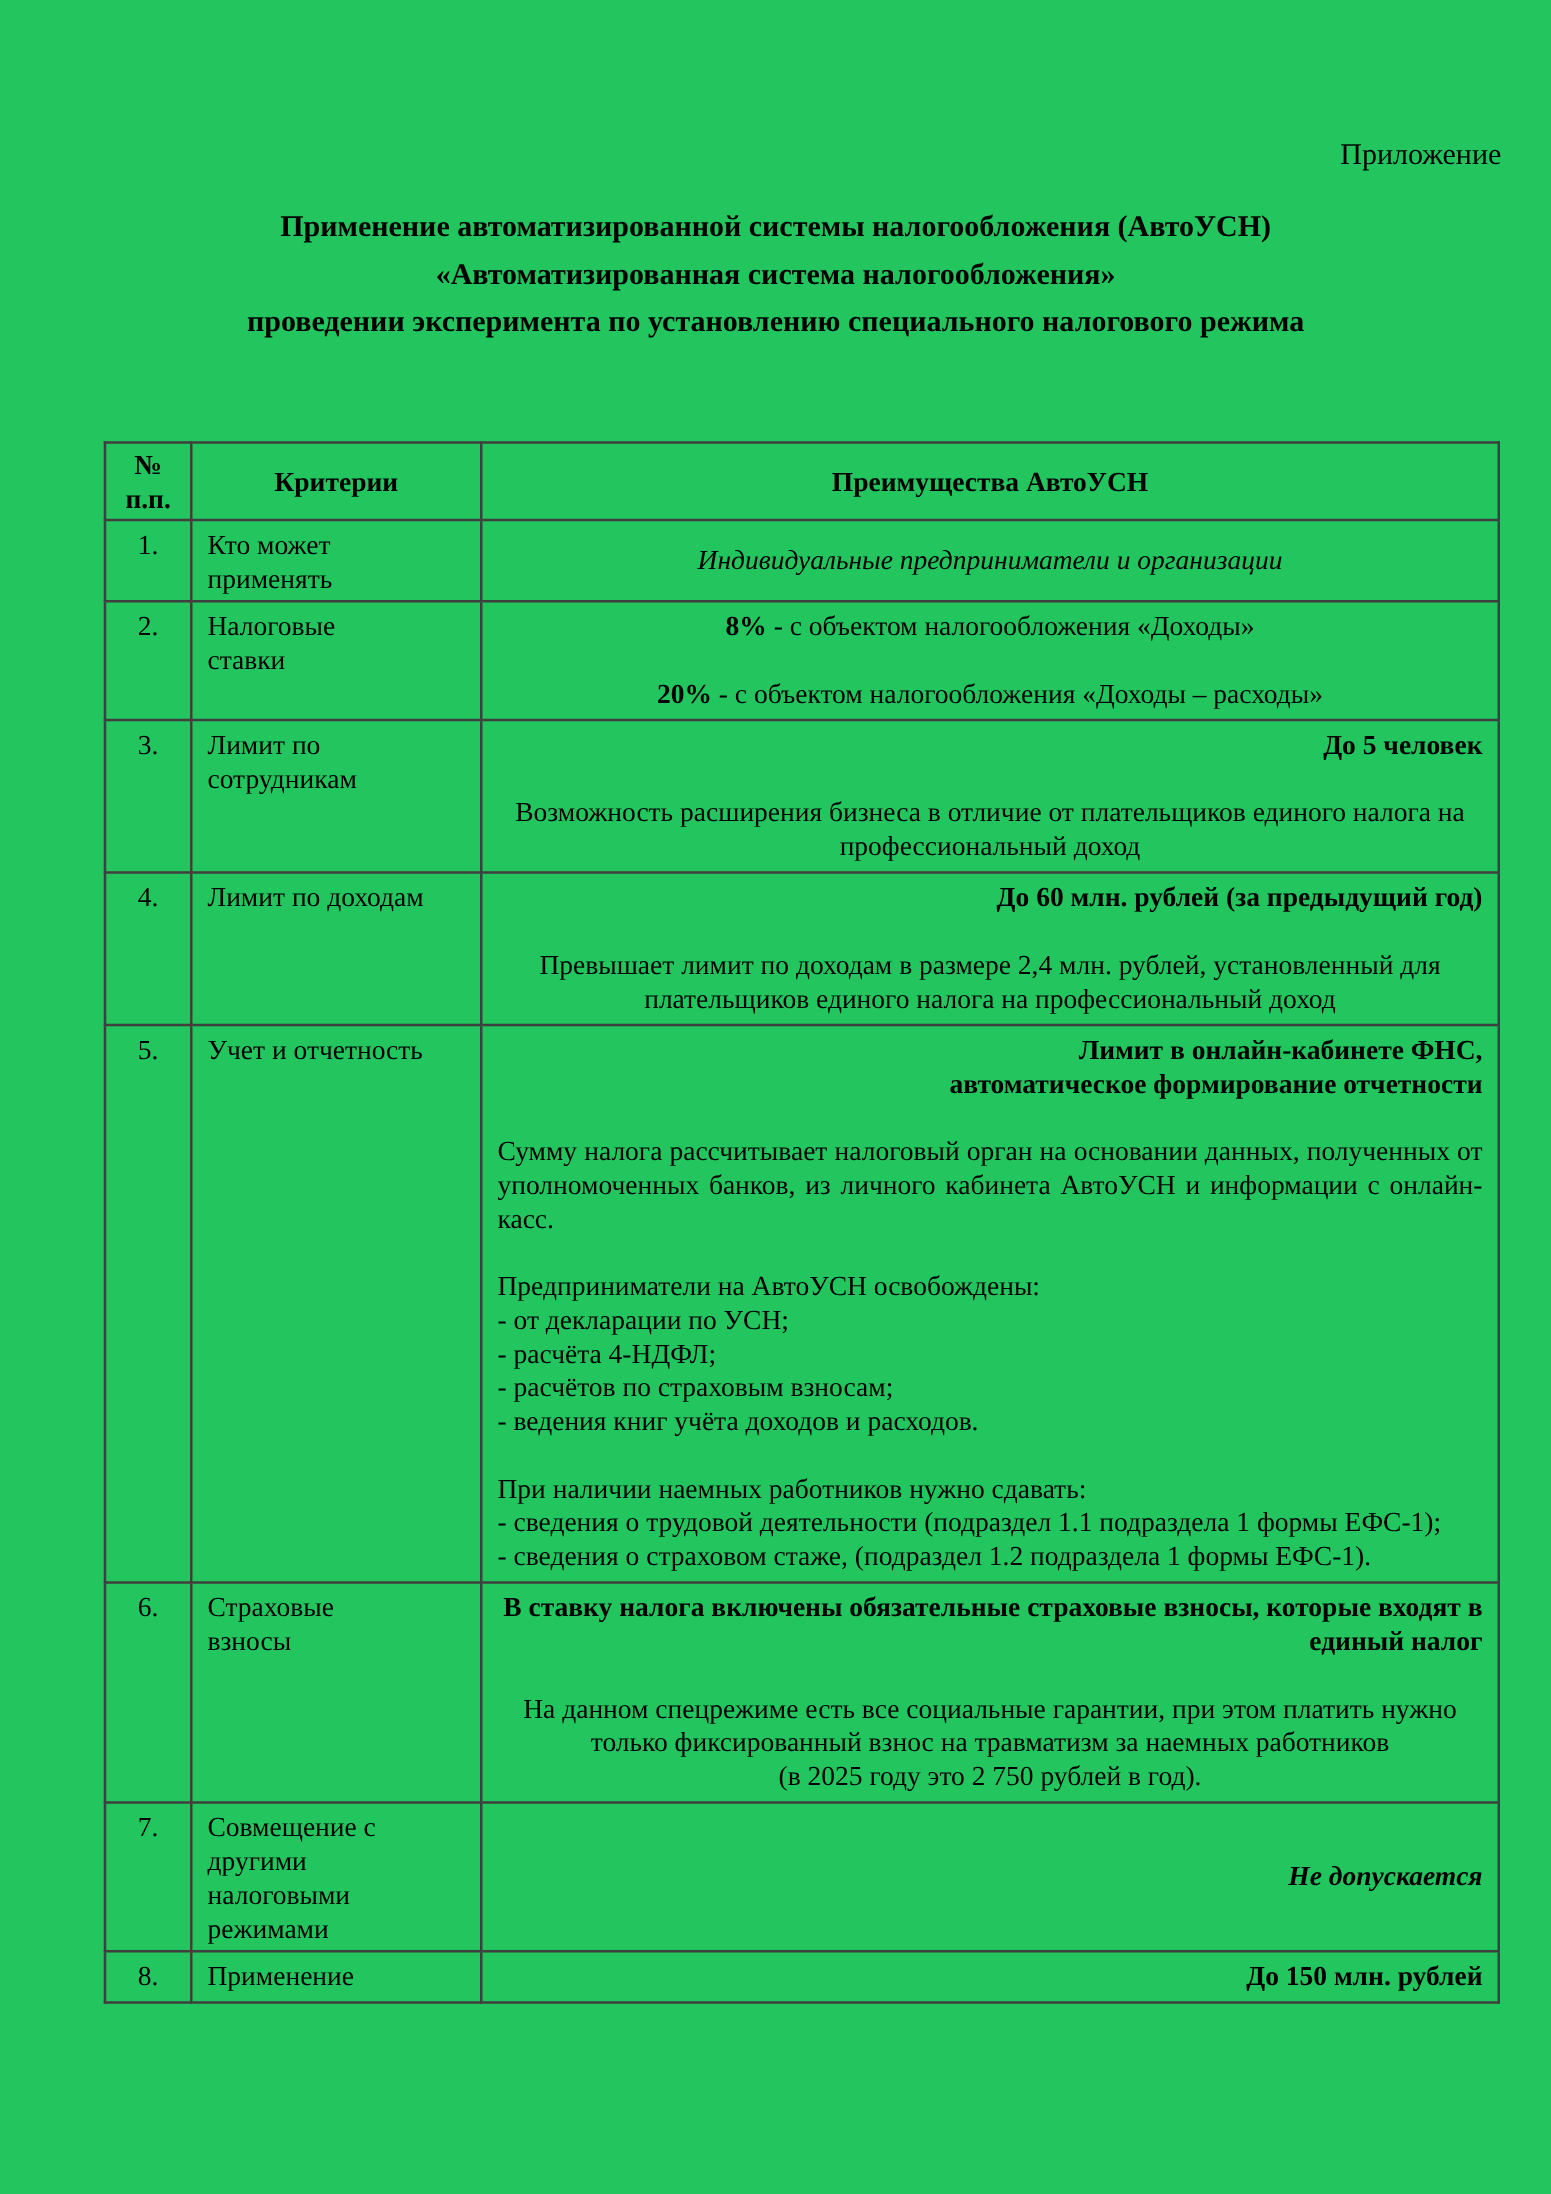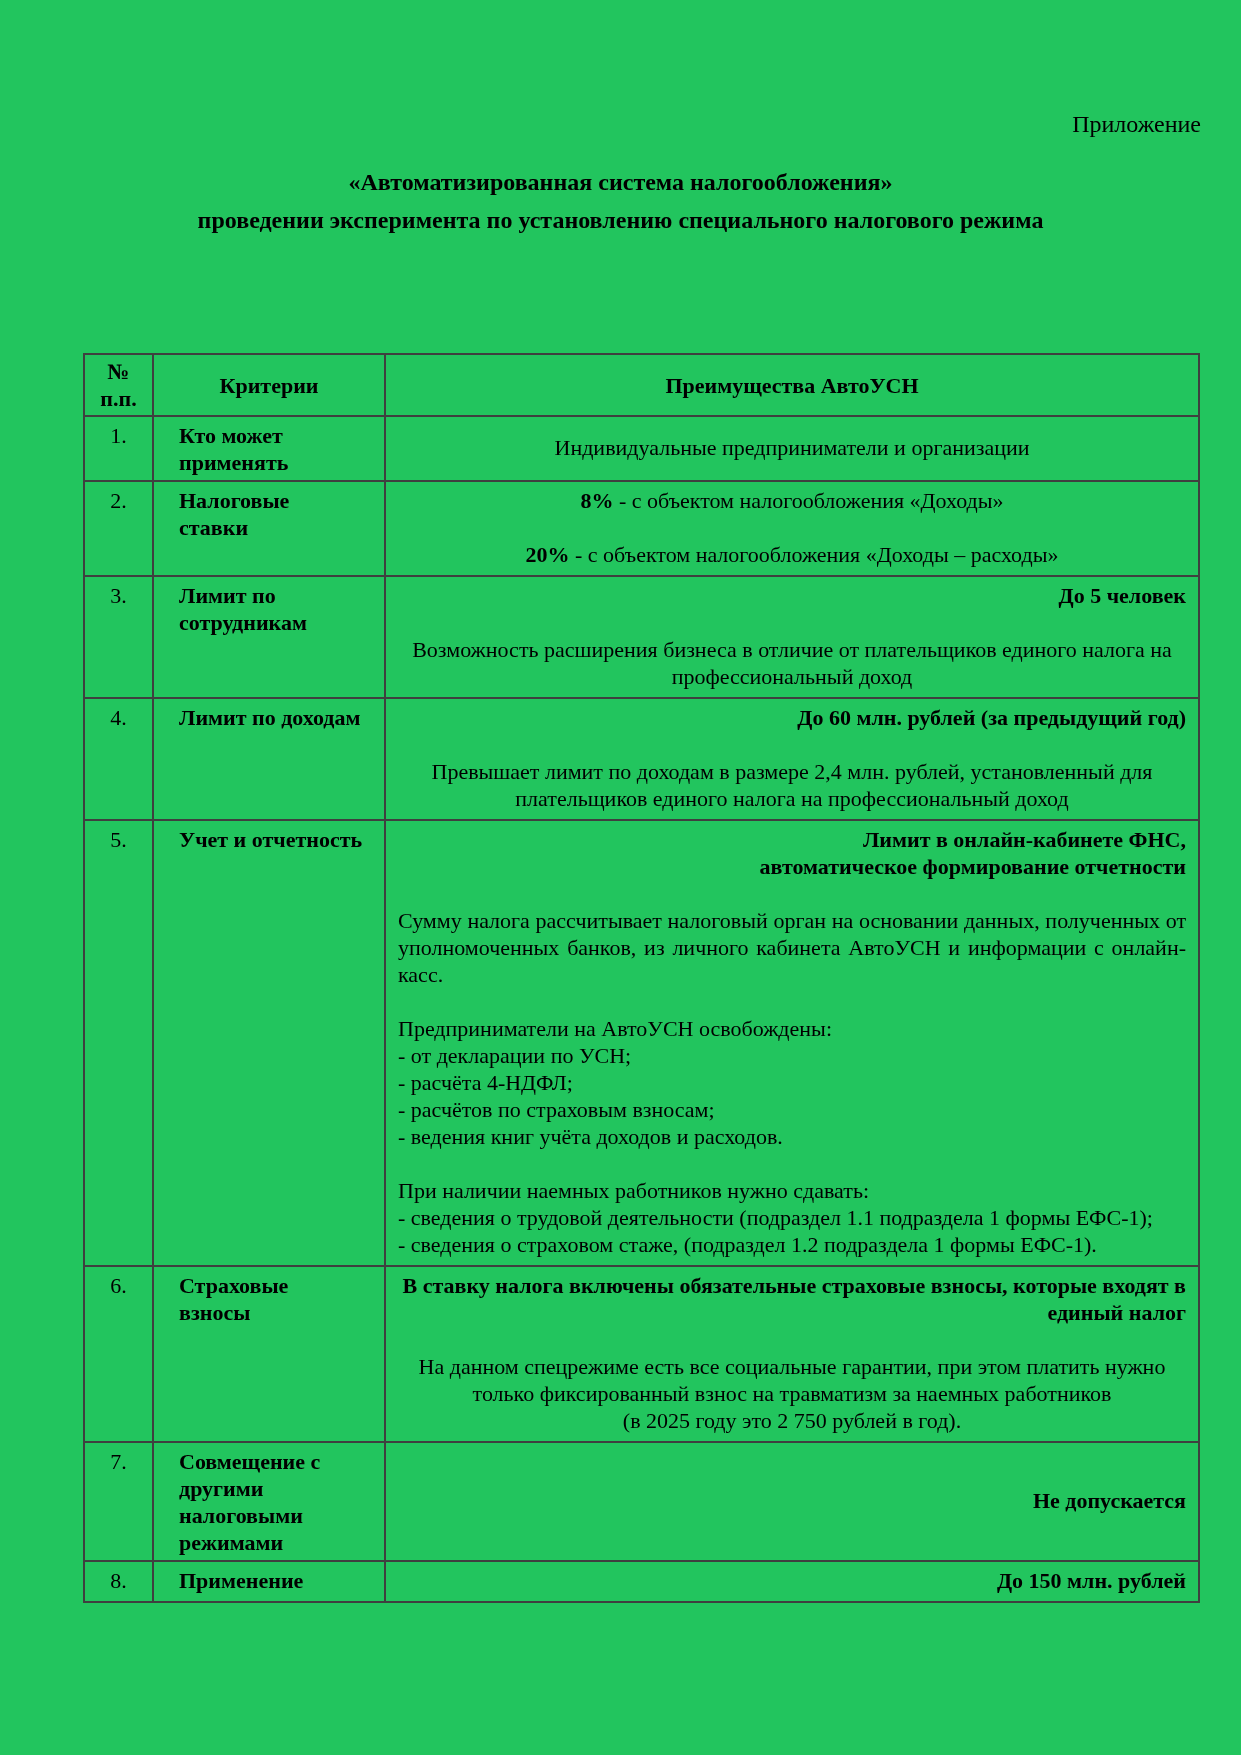--- a/index.html
+++ b/index.html
@@ -55,49 +55,50 @@
     font-weight: bold;
     text-align: center;
     vertical-align: middle;
     padding: 3px 4px;
   }
   td.row-number {
     text-align: center;
     padding-top: 5px;
   }
   td.row-criteria {
-    font-weight: bold;
+    font-weight: normal;
     white-space: pre-line;
-    padding-left: 25px;
+    padding-left: 12px;
     padding-right: 8px;
     padding-top: 5px;
   }
   td.row-benefits {
     padding-left: 12px;
     padding-right: 12px;
     padding-top: 5px;
     padding-bottom: 7px;
   }
-  td.vmid { vertical-align: middle; }
+  td.vmid { vertical-align: middle; font-style: italic; }
   .p { margin: 0; }
   .p.bc { font-weight: bold; text-align: right; }
   .p.c  { text-align: center; }
   .p.j  { text-align: justify; }
   .p.l  { text-align: left; }
   .p.gap { height: 27px; }
   .p b { font-weight: bold; }
 </style>
 </head>
 <body>
 
 <div class="page">
 
   <div class="annotation">Приложение</div>
 
   <div class="doc-title">
+    <div>Применение автоматизированной системы налогообложения (АвтоУСН)</div>
     <div>«Автоматизированная система налогообложения»</div>
     <div>проведении эксперимента по установлению специального налогового режима</div>
   </div>
 
   <table class="doc-table">
     <colgroup>
       <col class="c-num">
       <col class="c-crit">
       <col class="c-ben">
     </colgroup>

